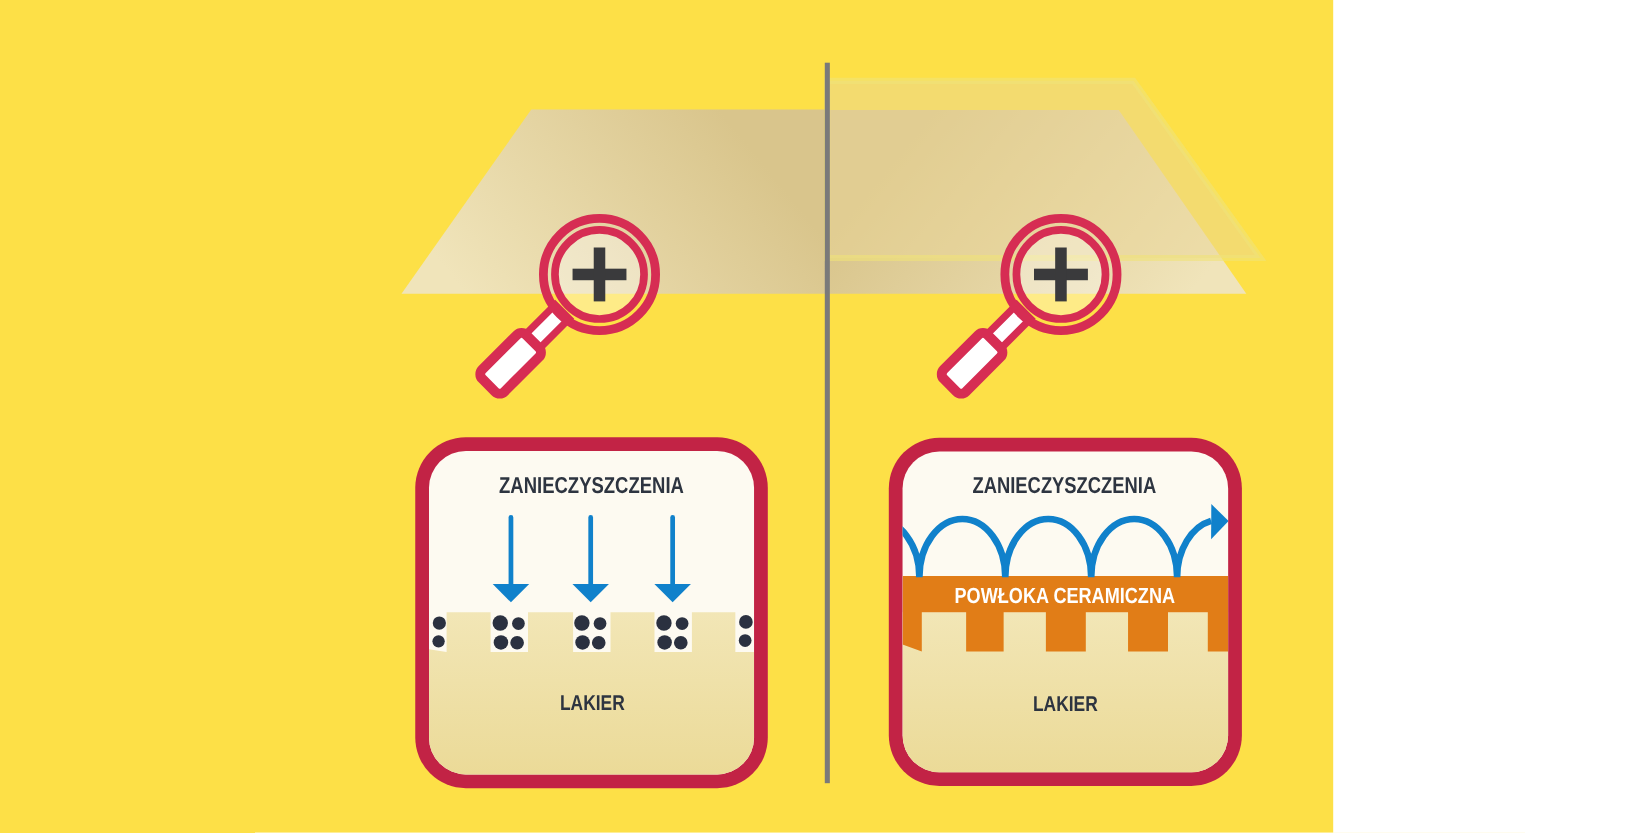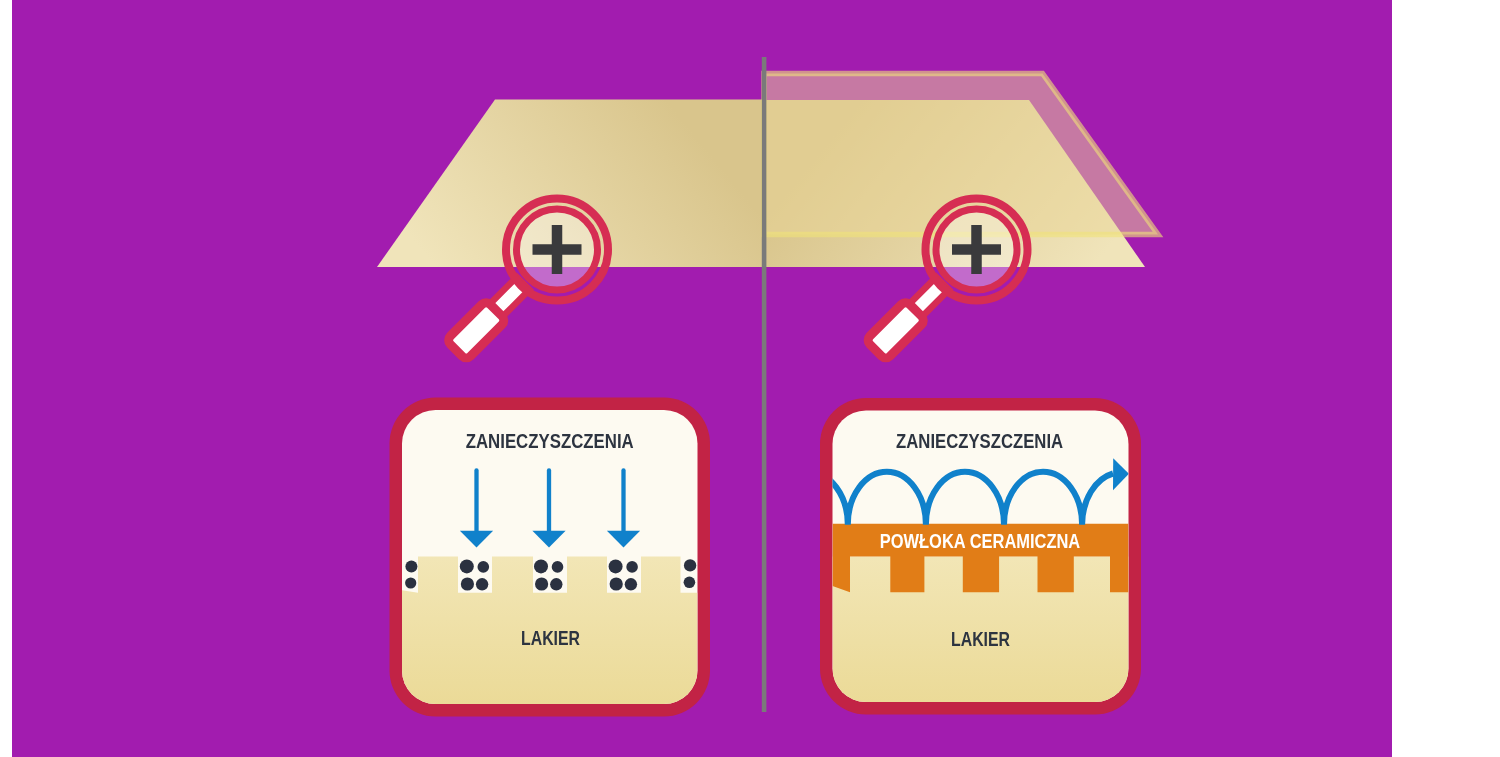--- a/index.html
+++ b/index.html
@@ -1,23 +1,22 @@
 <!DOCTYPE html>
 <html><head>
 <meta charset="utf-8">
 <style>
   html, body { margin: 0; padding: 0; background: #ffffff; }
   .stage {
     position: relative;
-    width: 1380px;
+    width: 1212px;
     height: 757px;
-    background: #a21caf;
+    background: #fde047;
     overflow: hidden;
     font-family: "Liberation Sans", sans-serif;
-    margin-left: 12px;
   }
   svg { display: block; }
   text.caps {
     font-family: "Liberation Sans", sans-serif;
     font-weight: bold;
   }
 </style>
 </head>
 <body>
 

